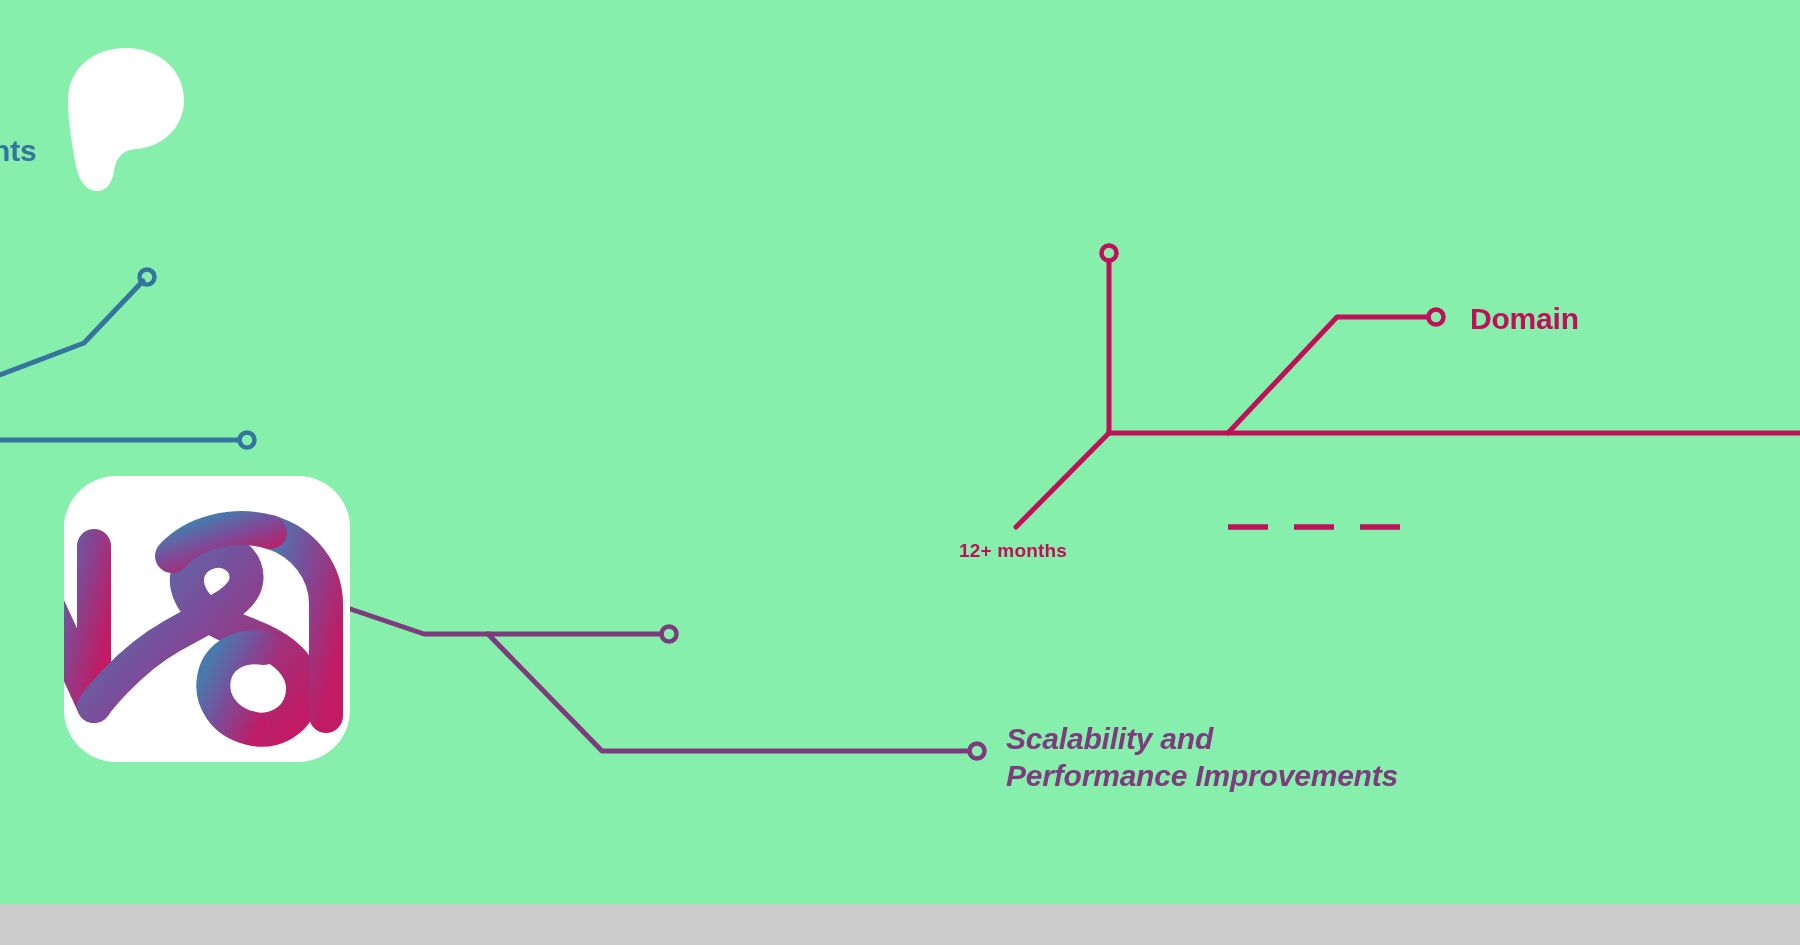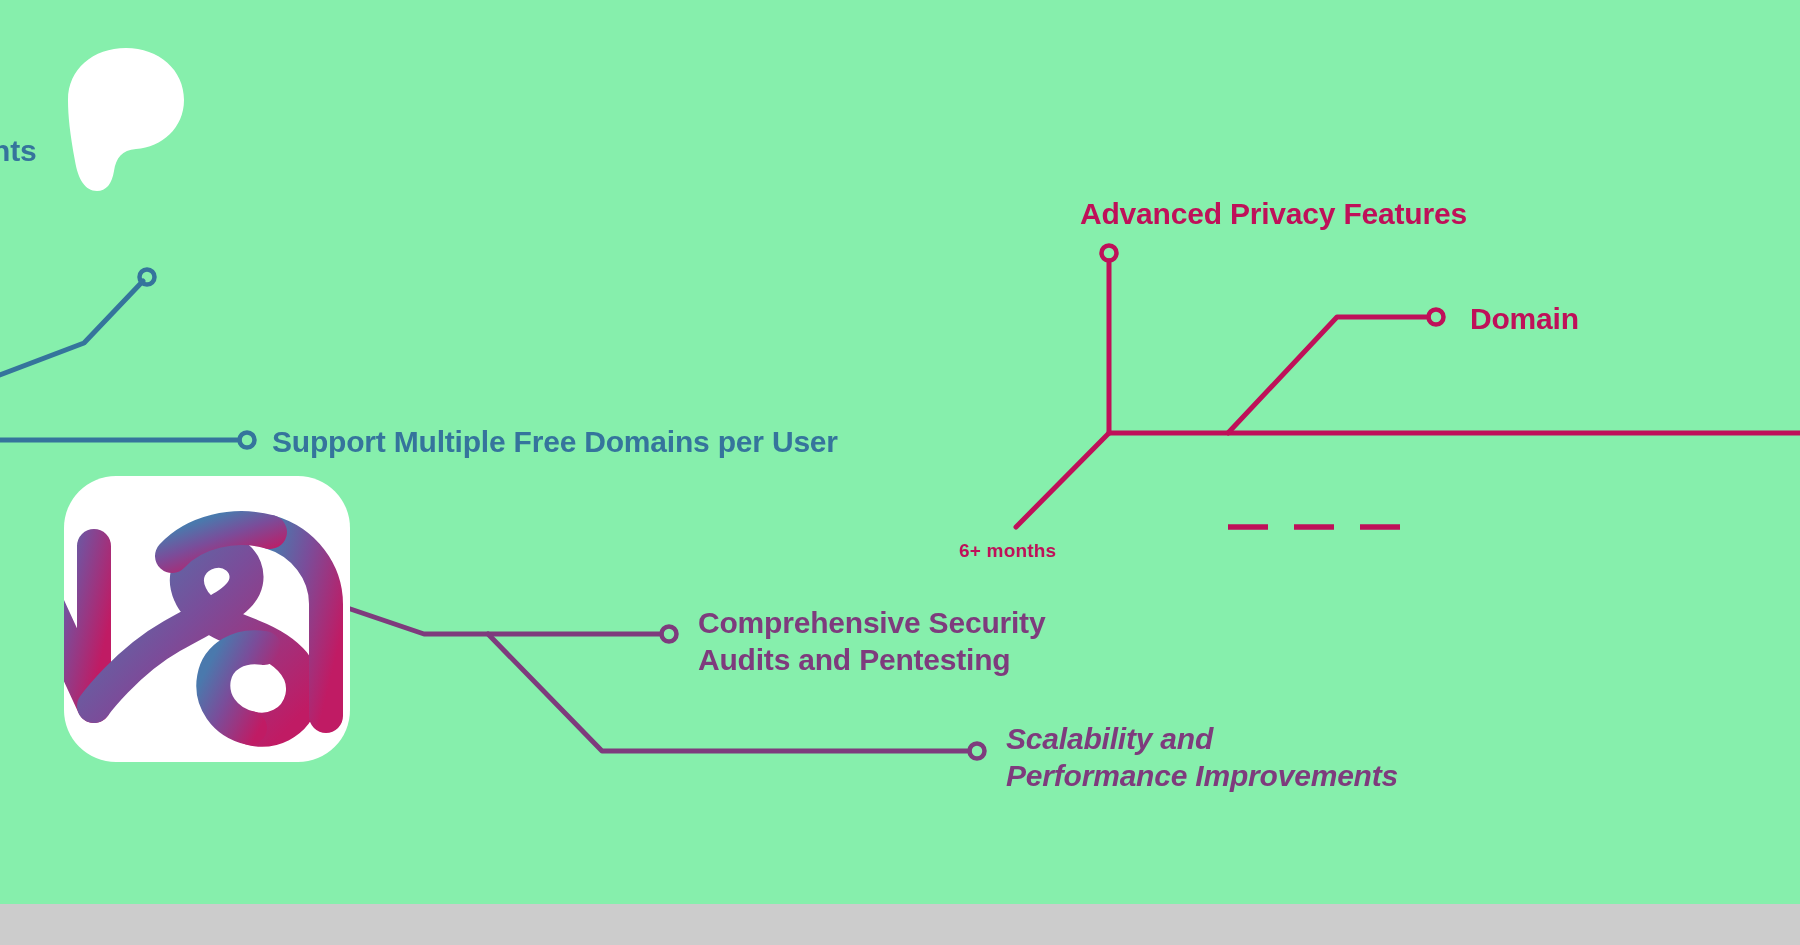--- a/index.html
+++ b/index.html
@@ -110,33 +110,29 @@
     <polyline points="318,598 424,634 661,634" fill="none" stroke="#7e3b7d" stroke-width="5" stroke-linecap="round" stroke-linejoin="round"></polyline>
     <circle cx="669" cy="634" r="7.5" fill="none" stroke="#7e3b7d" stroke-width="4.5"></circle>
 
     <polyline points="488,634 602,751 969,751" fill="none" stroke="#7e3b7d" stroke-width="5" stroke-linecap="round" stroke-linejoin="round"></polyline>
     <circle cx="977" cy="751" r="7.5" fill="none" stroke="#7e3b7d" stroke-width="4.5"></circle>
   </svg>
 
   <div class="node-label lbl-blue" style="left:-8px; top:133px;">nts</div>
 
 
-  <div class="node-label lbl-blue" style="left:272px; top:424px;">Support Multiple Free Domains per User</div>
 
-  <div class="node-label lbl-pink" style="left:1080px; top:196px;">Advanced Privacy Features</div>
 
   <div class="node-label lbl-pink" style="left:1470px; top:301px;">Domain</div>
 
-  <div class="node-label lbl-purple" style="left:698px; top:605px;">Comprehensive Security
-Audits and Pentesting</div>
 
   <div class="node-label lbl-purple" style="left:1006px; top:721px;font-style:italic;">Scalability and
 Performance Improvements</div>
 
-  <div class="time-label" style="left:959px; top:540px;">6+ months</div>
+  <div class="time-label" style="left:959px; top:540px;">12+ months</div>
 
   <div id="patreon-mark">
     <svg viewBox="0 0 118 143" xmlns="http://www.w3.org/2000/svg">
       <path d="M60 0 C93 0 118 22 118 52 C118 80 96 99 70 101
                C56 102 50 110 48 123 C46 136 40 143 31 143
                C19 143 12 131 9 113 C4 86 2 68 2 52
                C2 21 27 0 60 0 Z" fill="#ffffff"></path>
     </svg>
   </div>
 

